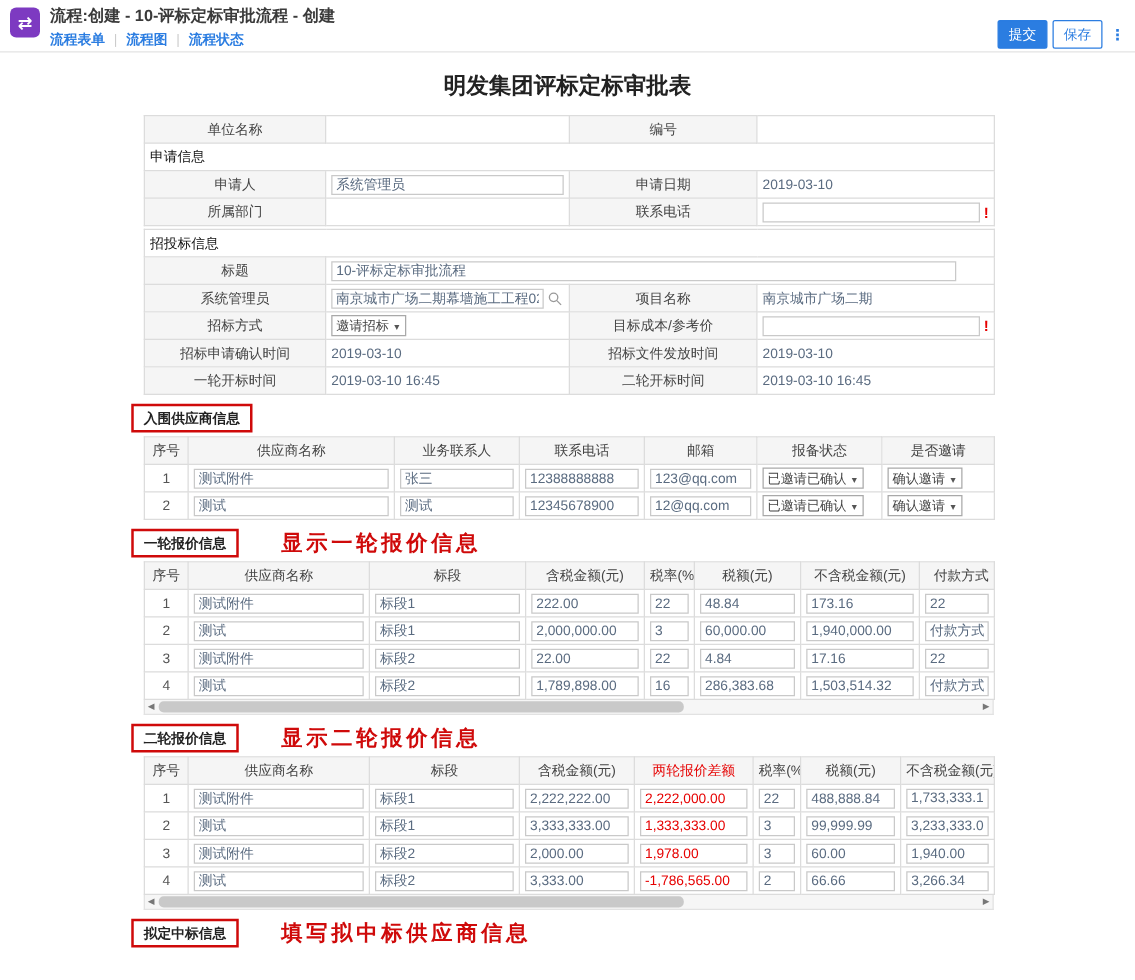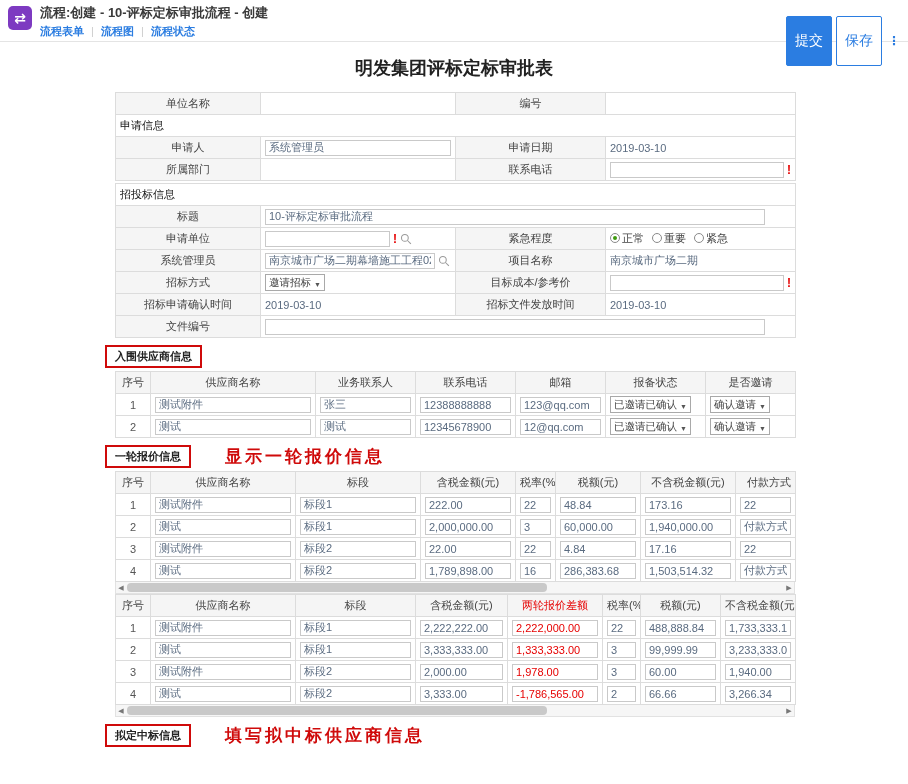--- a/index.html
+++ b/index.html
@@ -7,21 +7,21 @@
 
   
   .hdrbar { position:relative; height:42px; border-bottom:1px solid #e4e4e4; padding:5px 8px 0 8px; }
   .appicon { position:absolute; left:8px; top:6px; width:24px; height:24px; background:#7d3ac1; border-radius:5px;
              color:#fff; font-size:14px; line-height:24px; text-align:center; font-weight:bold; }
   .hdr-title { margin-left:32px; font-size:13px; font-weight:bold; color:#3a3a3a; line-height:16px; }
   .hdr-tabs { margin-left:32px; margin-top:3px; font-size:11px; }
   .hdr-tabs .tab { color:#2b7de1; cursor:pointer; margin-right:4px;font-weight:bold; }
   .hdr-tabs .sep { color:#ccc; margin-right:4px; }
   .hdr-actions { position:absolute; right:6px; top:16px; display:flex; align-items:center; gap:4px; }
-  .btn { font-size:14px; padding:15px 8px; border:1px solid #2b7de1; cursor:pointer; border-radius:2px; }
+  .btn { font-size:11px; padding:3px 8px; border:1px solid #2b7de1; cursor:pointer; border-radius:2px; }
   .btn.primary { background:#2b7de1; color:#fff; }
   .btn.outline { background:#fff; color:#2b7de1; }
   .more { color:#2b7de1; font-weight:bold; font-size:12px; padding:0 2px; cursor:pointer; }
 
   
   .main-title { text-align:center; font-size:18px; font-weight:bold; color:#222; margin:14px 0 12px 0; }
   .formwrap { width:680px; margin-left:115px; }
   table.grid { border-collapse:collapse; width:680px; table-layout:fixed; }
   table.grid td, table.grid th { border:1px solid #dcdcdc; font-size:11px; font-weight:normal;
         height:22px; padding:1px 4px; overflow:hidden; white-space:nowrap; }
@@ -132,37 +132,20 @@
       </colgroup>
     <tbody>
         <tr>
           <td class="sechdr" colspan="4">招投标信息</td>
         </tr>
     <tr>
       <td class="lbl">标题</td>
       <td colspan="3"><input class="box w-most" value="10-评标定标审批流程" style=""></td>
     </tr>
     <tr>
-      <td class="lbl">申请单位</td>
-      <td>
-            <div class="cellflex">
-        <input class="box" style="width: 125px;" value="">
-        <span class="req">!</span>
-        <span class="mag"><svg width="12" height="12" viewBox="0 0 16 16">
-                  <circle cx="6.5" cy="6.5" r="4.5" fill="none" stroke="#999" stroke-width="1.4"></circle>
-                  <line x1="10" y1="10" x2="14.5" y2="14.5" stroke="#999" stroke-width="1.4"></line>
-                </svg></span>
-      </div>
-          </td>
-      <td class="lbl">紧急程度</td>
-      <td>
-        <span class="radio on"></span><span class="radiolbl">正常</span><span class="radio"></span><span class="radiolbl">重要</span><span class="radio"></span><span class="radiolbl">紧急</span>
-      </td>
-    </tr>
-    <tr>
       <td class="lbl">系统管理员</td>
       <td>
             <div class="cellflex">
         <input class="box" style="width: 170px;" value="南京城市广场二期幕墙施工工程0228">
         <span class="mag"><svg width="12" height="12" viewBox="0 0 16 16">
                   <circle cx="6.5" cy="6.5" r="4.5" fill="none" stroke="#999" stroke-width="1.4"></circle>
                   <line x1="10" y1="10" x2="14.5" y2="14.5" stroke="#999" stroke-width="1.4"></line>
                 </svg></span>
       </div>
           </td>
@@ -183,22 +166,24 @@
       </div>
           </td>
     </tr>
     <tr>
       <td class="lbl">招标申请确认时间</td>
       <td class="val">2019-03-10</td>
       <td class="lbl">招标文件发放时间</td>
       <td class="val">2019-03-10</td>
     </tr>
     <tr>
-      <td class="lbl">文件编号</td>
-      <td colspan="3"><input class="box w-most" value="" style=""></td>
+      <td class="lbl">一轮开标时间</td>
+      <td class="val">2019-03-10 16:45</td>
+      <td class="lbl">二轮开标时间</td>
+      <td class="val">2019-03-10 16:45</td>
     </tr>
   </tbody>
     </table>
 
   <div class="annrow">
     <span class="redbox">入围供应商信息</span>
   </div>
   <table class="grid">
     <colgroup>
         <col style="width:35px">
@@ -319,20 +304,24 @@
       <td><input class="box w-full" value="付款方式2" style=""></td>
     </tr>
   </tbody>
     </table>
   <div class="hscroll">
     <span class="arr l">◀</span>
     <div class="thumb"></div>
     <span class="arr r">▶</span>
   </div>
 
+  <div class="annrow">
+    <span class="redbox">二轮报价信息</span>
+    <span class="annot">显示二轮报价信息</span>
+  </div>
   <table class="grid">
     <colgroup>
         <col style="width:35px">
         <col style="width:145px">
         <col style="width:120px">
         <col style="width:92px">
         <col style="width:95px">
         <col style="width:38px">
         <col style="width:80px">
         <col style="width:75px">

